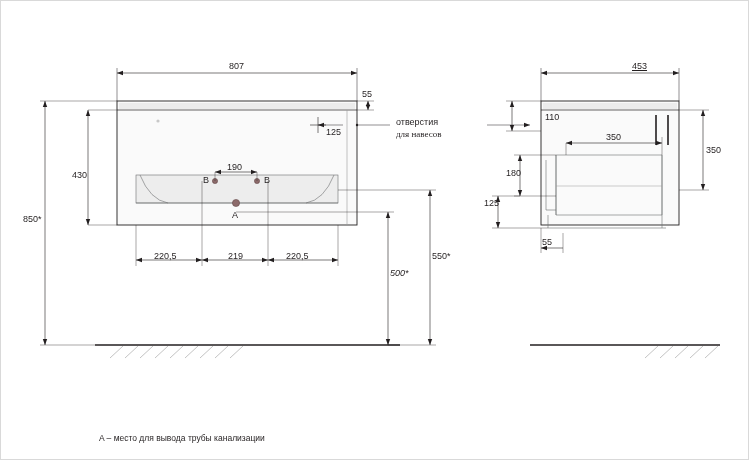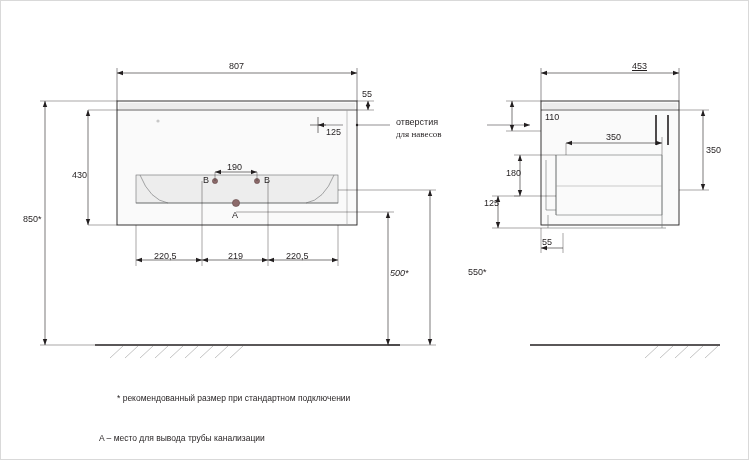--- a/index.html
+++ b/index.html
@@ -219,33 +219,32 @@
   <div class="lbl" style="left:229px; top:62px;">807</div>
   <div class="lbl" style="left:362px; top:90px;">55</div>
   <div class="lbl" style="left:326px; top:128px;">125</div>
   <div class="lbl" style="left:72px; top:171px;">430</div>
   <div class="lbl" style="left:15px; top:215px;margin-left:8px;">850*</div>
   <div class="lbl" style="left:227px; top:163px;">190</div>
   <div class="lbl" style="left:154px; top:252px;">220,5</div>
   <div class="lbl" style="left:228px; top:252px;">219</div>
   <div class="lbl" style="left:286px; top:252px;">220,5</div>
   <div class="lbl" style="left:390px; top:269px;font-style:italic;">500*</div>
-  <div class="lbl" style="left:432px; top:268px;margin-left:36px;">550*</div>
+  <div class="lbl" style="left:432px; top:252px;">550*</div>
 
   <div class="lbl" style="left:232px; top:211px;">A</div>
   <div class="lbl" style="left:203px; top:176px;">B</div>
   <div class="lbl" style="left:264px; top:176px;">B</div>
 
   <div class="lbl" style="left:396px; top:118px;">отверстия</div>
   <div class="lbl" style="left:396px; top:130px;font-family:Liberation Serif, serif;">для навесов</div>
 
   <div class="lbl" style="left:632px; top:62px;text-decoration:underline;">453</div>
   <div class="lbl" style="left:514px; top:113px;padding-left:31px;">110</div>
   <div class="lbl" style="left:606px; top:133px;">350</div>
   <div class="lbl" style="left:706px; top:146px;">350</div>
   <div class="lbl" style="left:506px; top:169px;text-align:center;">180</div>
   <div class="lbl" style="left:484px; top:199px;">125</div>
   <div class="lbl" style="left:542px; top:238px;">55</div>
 
-  <div class="note" style="left:117px; top:393px;">* рекомендованный размер при стандартном подключении</div>
   <div class="note" style="left:99px; top:411px;margin-top:22px;">A – место для вывода трубы канализации</div>
 
 </div>
 
 </body></html>

